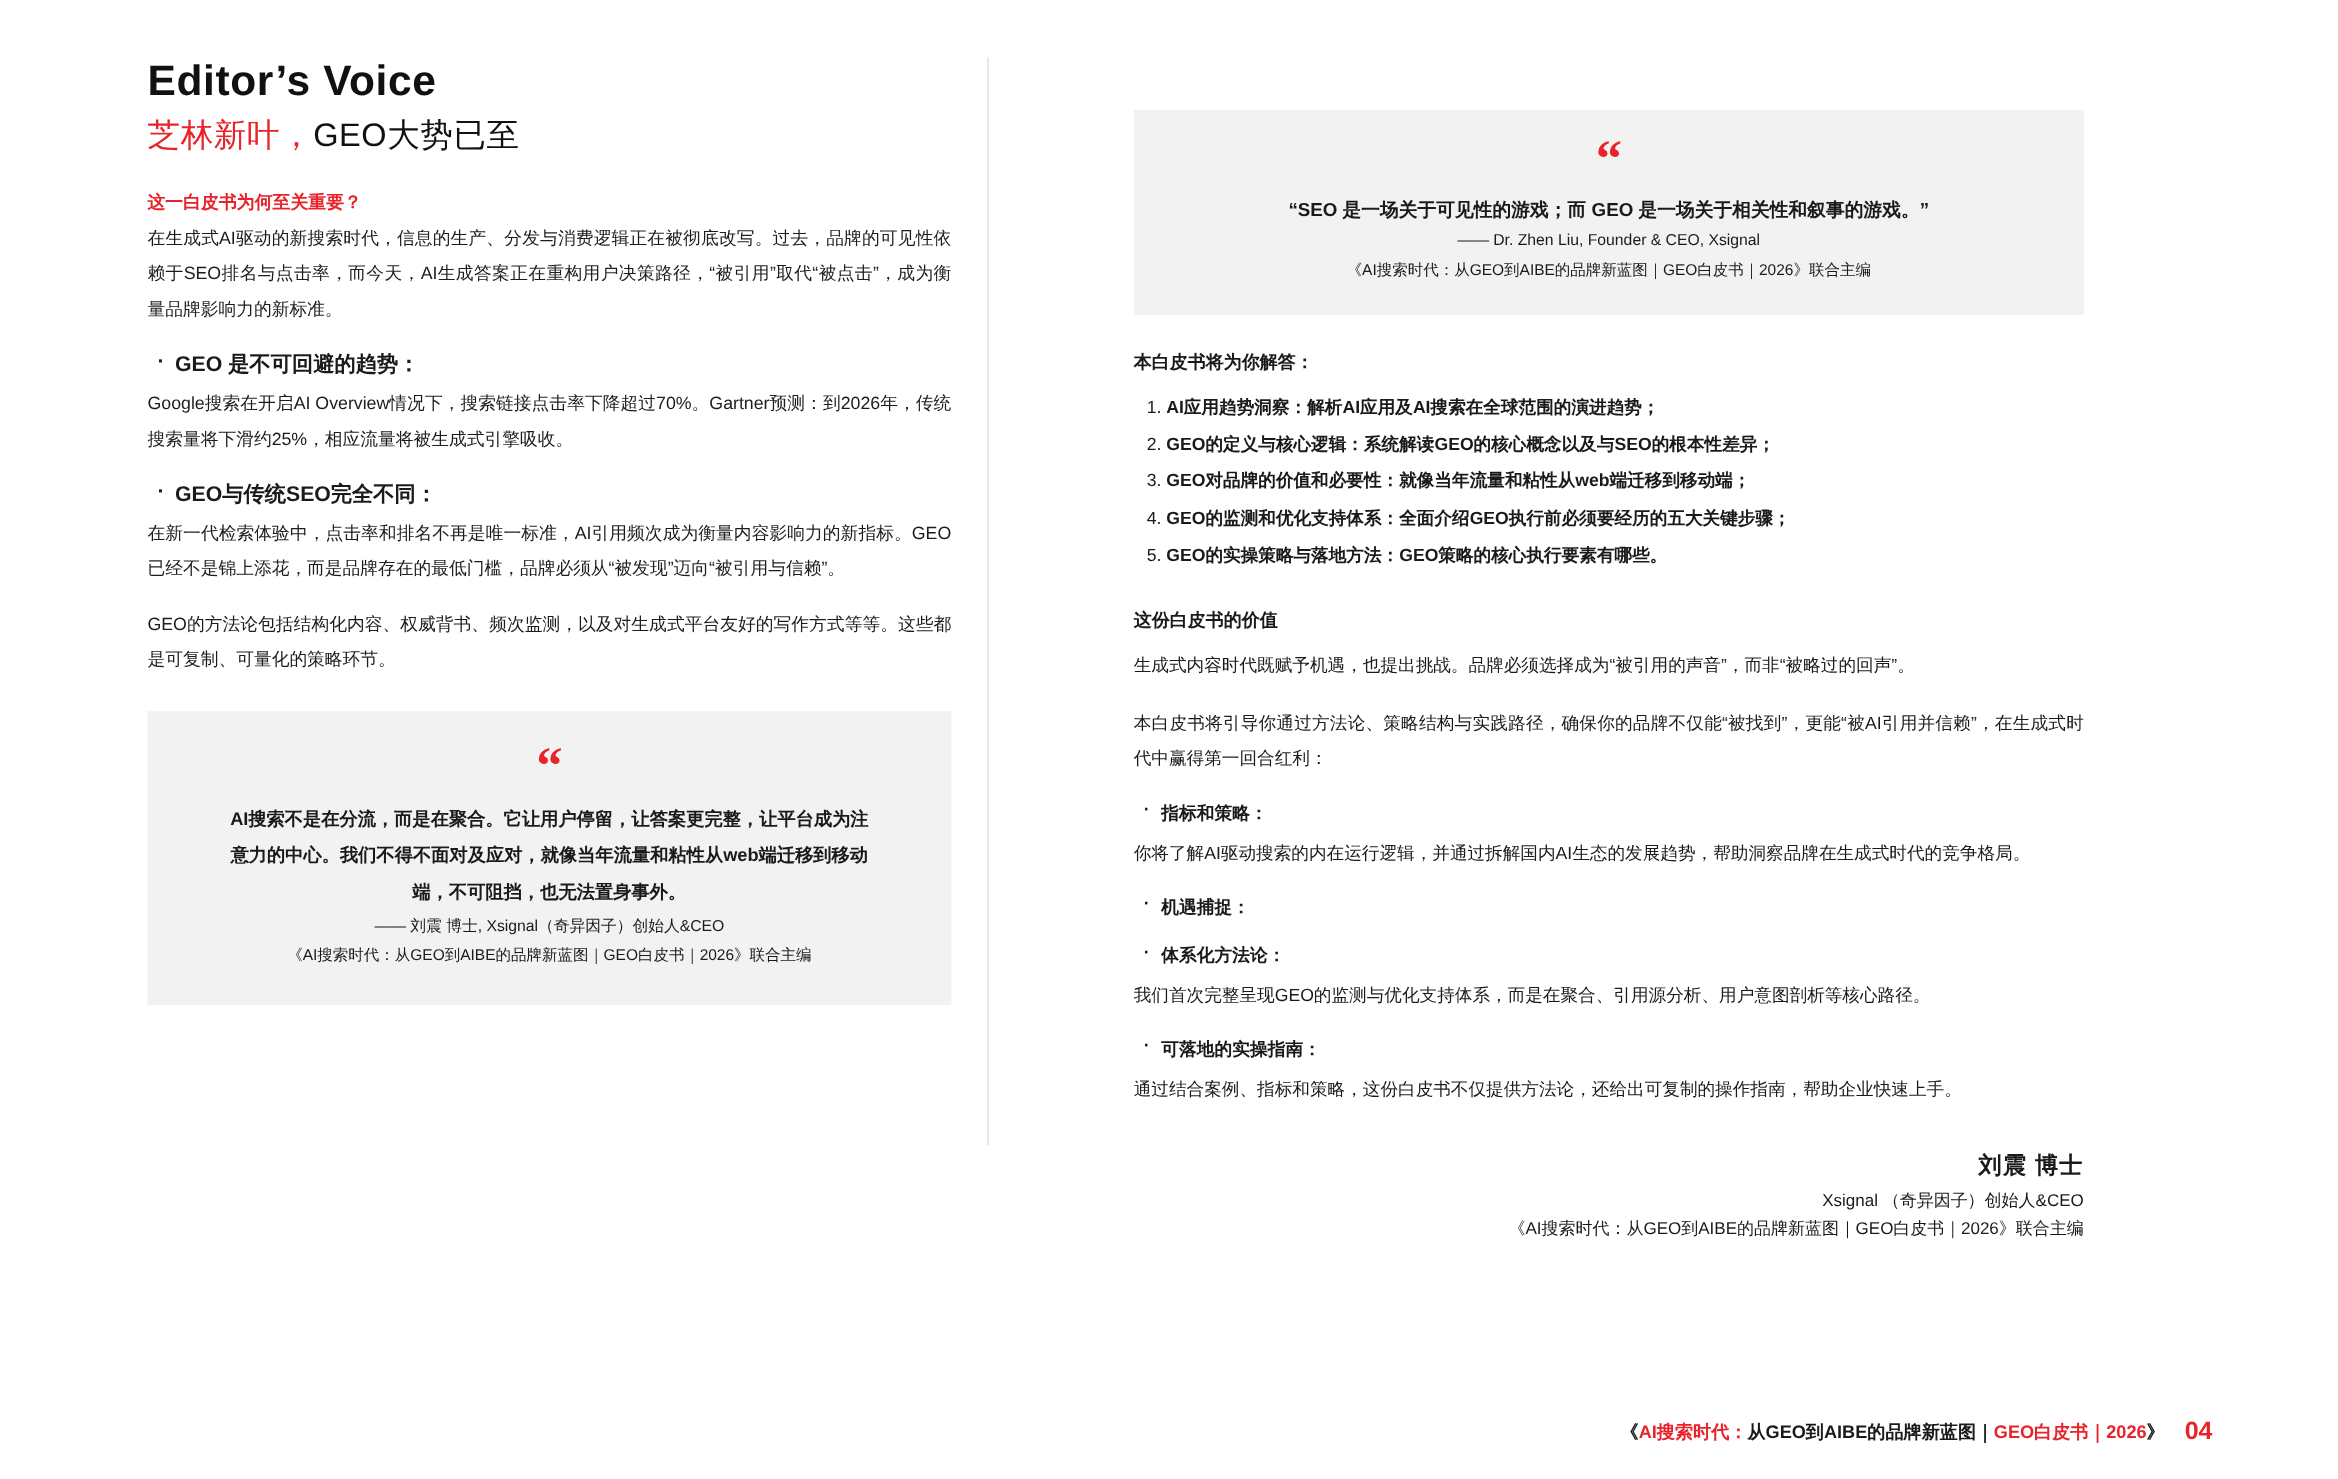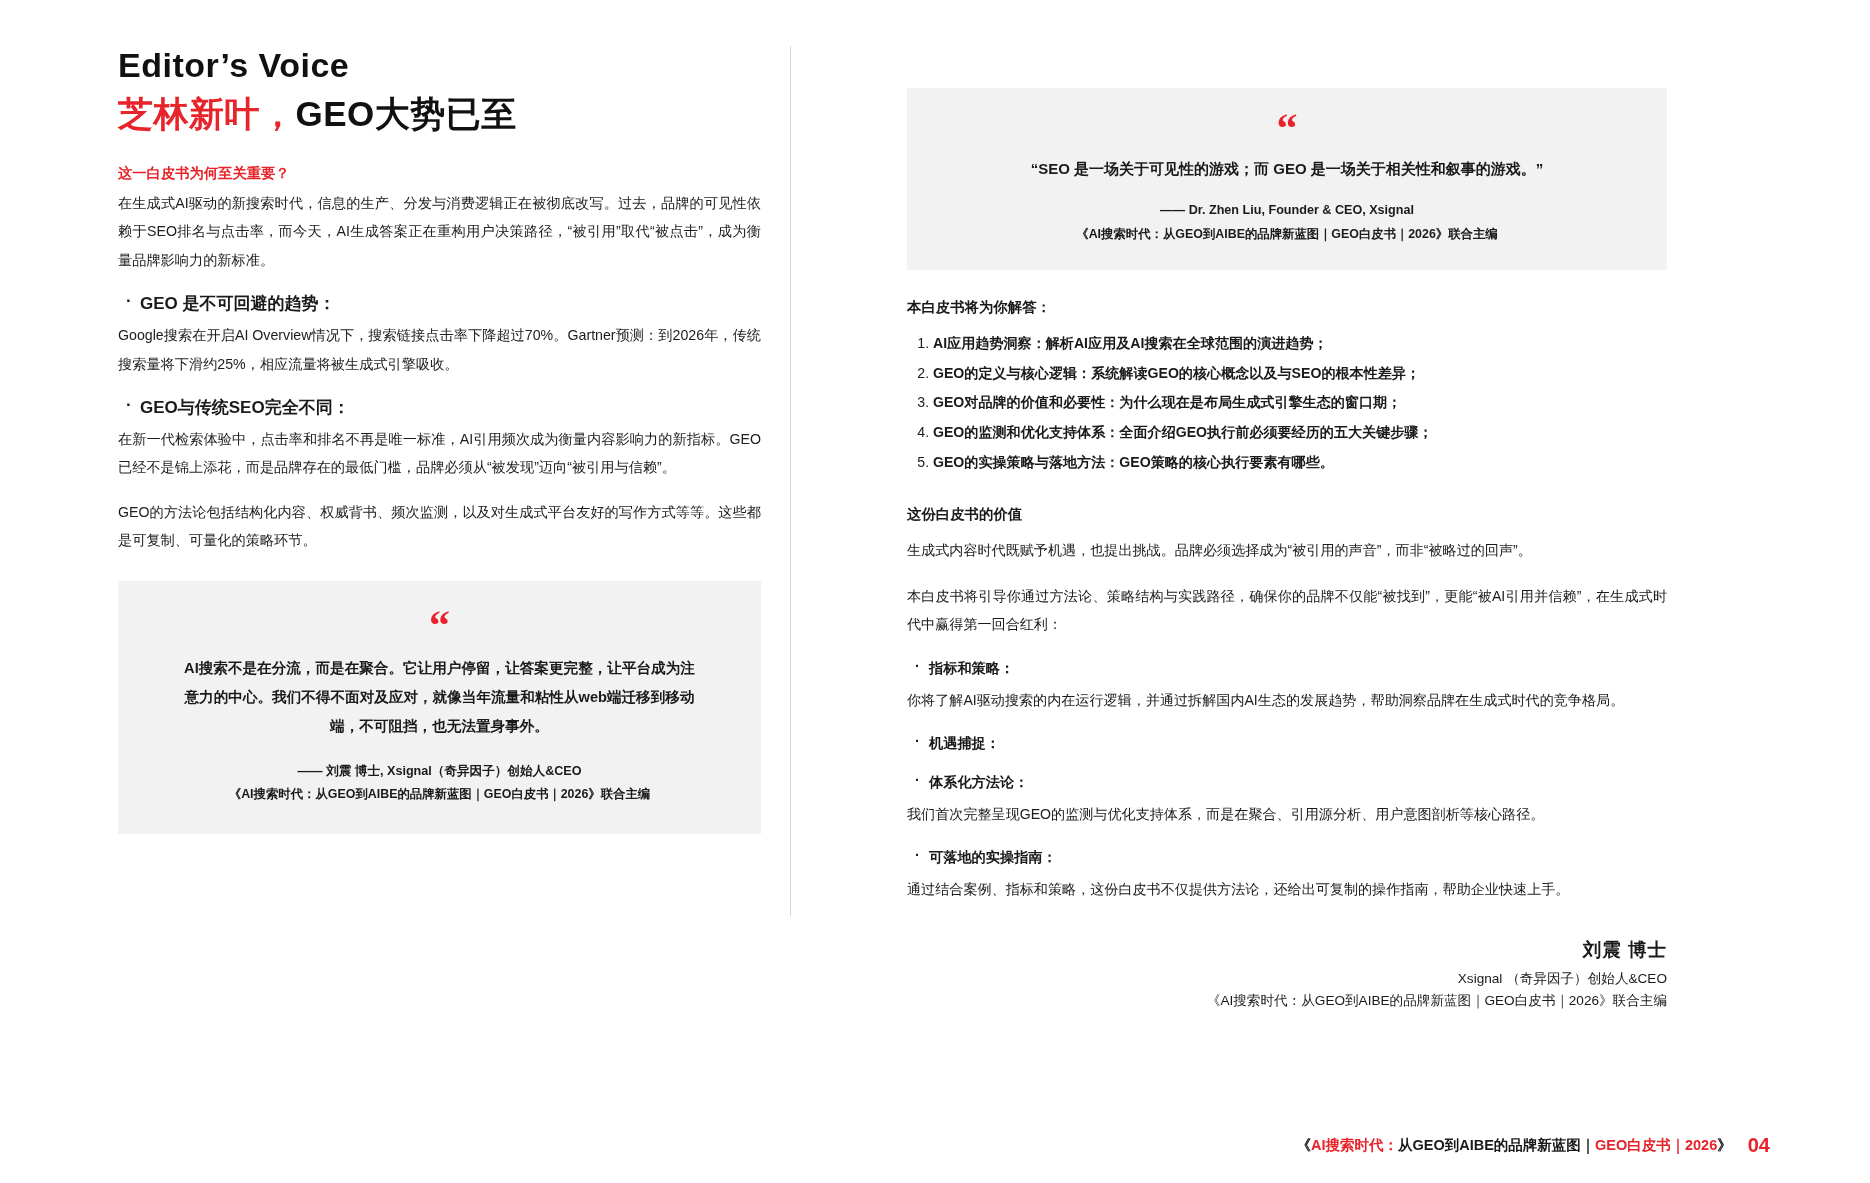--- a/index.html
+++ b/index.html
@@ -41,22 +41,22 @@
 
   
   h1.title-en {
     font-size: 34px;
     font-weight: bold;
     letter-spacing: 0.5px;
     margin: 0 0 6px 0;
     color: #111;
   }
   h2.title-cn {
-    font-size: 35px;
-    font-weight: bold;
+    font-size: 26px;
+    font-weight: normal;
     margin: 0 0 26px 0;
     letter-spacing: 0.5px;
     color: #111;
   }
   h2.title-cn .red { color: #e8232a; }
 
   p.body {
     font-size: 14.2px;
     line-height: 2.0;
     margin: 0 0 16px 0;
@@ -108,23 +108,22 @@
     font-weight: bold;
     line-height: 2.0;
     text-align: center;
   }
   .quote-text.single {
     font-size: 15px;
     line-height: 1.6;
   }
   .quote-attr {
     font-size: 12.6px;
-    font-weight: bold;
+    font-weight: normal;
     text-align: center;
-    margin-top: 18px;
     line-height: 1.85;
   }
   .quote-attr .sub { display: block; font-size: 12.4px; }
 
   
   .rh {
     font-size: 14.4px;
     font-weight: bold;
     margin: 28px 0 12px 0;
   }
@@ -239,21 +238,21 @@
       <div class="quote-attr">
         <span>—— Dr. Zhen Liu, Founder &amp; CEO, Xsignal</span>
         <span class="sub">《AI搜索时代：从GEO到AIBE的品牌新蓝图｜GEO白皮书｜2026》联合主编</span>
       </div>
     </div>
 
     <div class="rh">本白皮书将为你解答：</div>
     <ol class="numlist">
       <li><span class="strong">AI应用趋势洞察：解析AI应用及AI搜索在全球范围的演进趋势；</span></li>
       <li><span class="strong">GEO的定义与核心逻辑：系统解读GEO的核心概念以及与SEO的根本性差异；</span></li>
-      <li><span class="strong">GEO对品牌的价值和必要性：为什么现在是布局生成式引擎生态的窗口期；</span></li>
+      <li><span class="strong">GEO对品牌的价值和必要性：就像当年流量和粘性从web端迁移到移动端；</span></li>
       <li><span class="strong">GEO的监测和优化支持体系：全面介绍GEO执行前必须要经历的五大关键步骤；</span></li>
       <li><span class="strong">GEO的实操策略与落地方法：GEO策略的核心执行要素有哪些。</span></li>
     </ol>
 
     <div class="rh">这份白皮书的价值</div>
     <p class="rbody">生成式内容时代既赋予机遇，也提出挑战。品牌必须选择成为“被引用的声音”，而非“被略过的回声”。</p>
     <p class="rbody">本白皮书将引导你通过方法论、策略结构与实践路径，确保你的品牌不仅能“被找到”，更能“被AI引用并信赖”，在生成式时代中赢得第一回合红利：</p>
 
     <div class="rbullet">指标和策略：</div>
     <p class="rbody">你将了解AI驱动搜索的内在运行逻辑，并通过拆解国内AI生态的发展趋势，帮助洞察品牌在生成式时代的竞争格局。</p>

